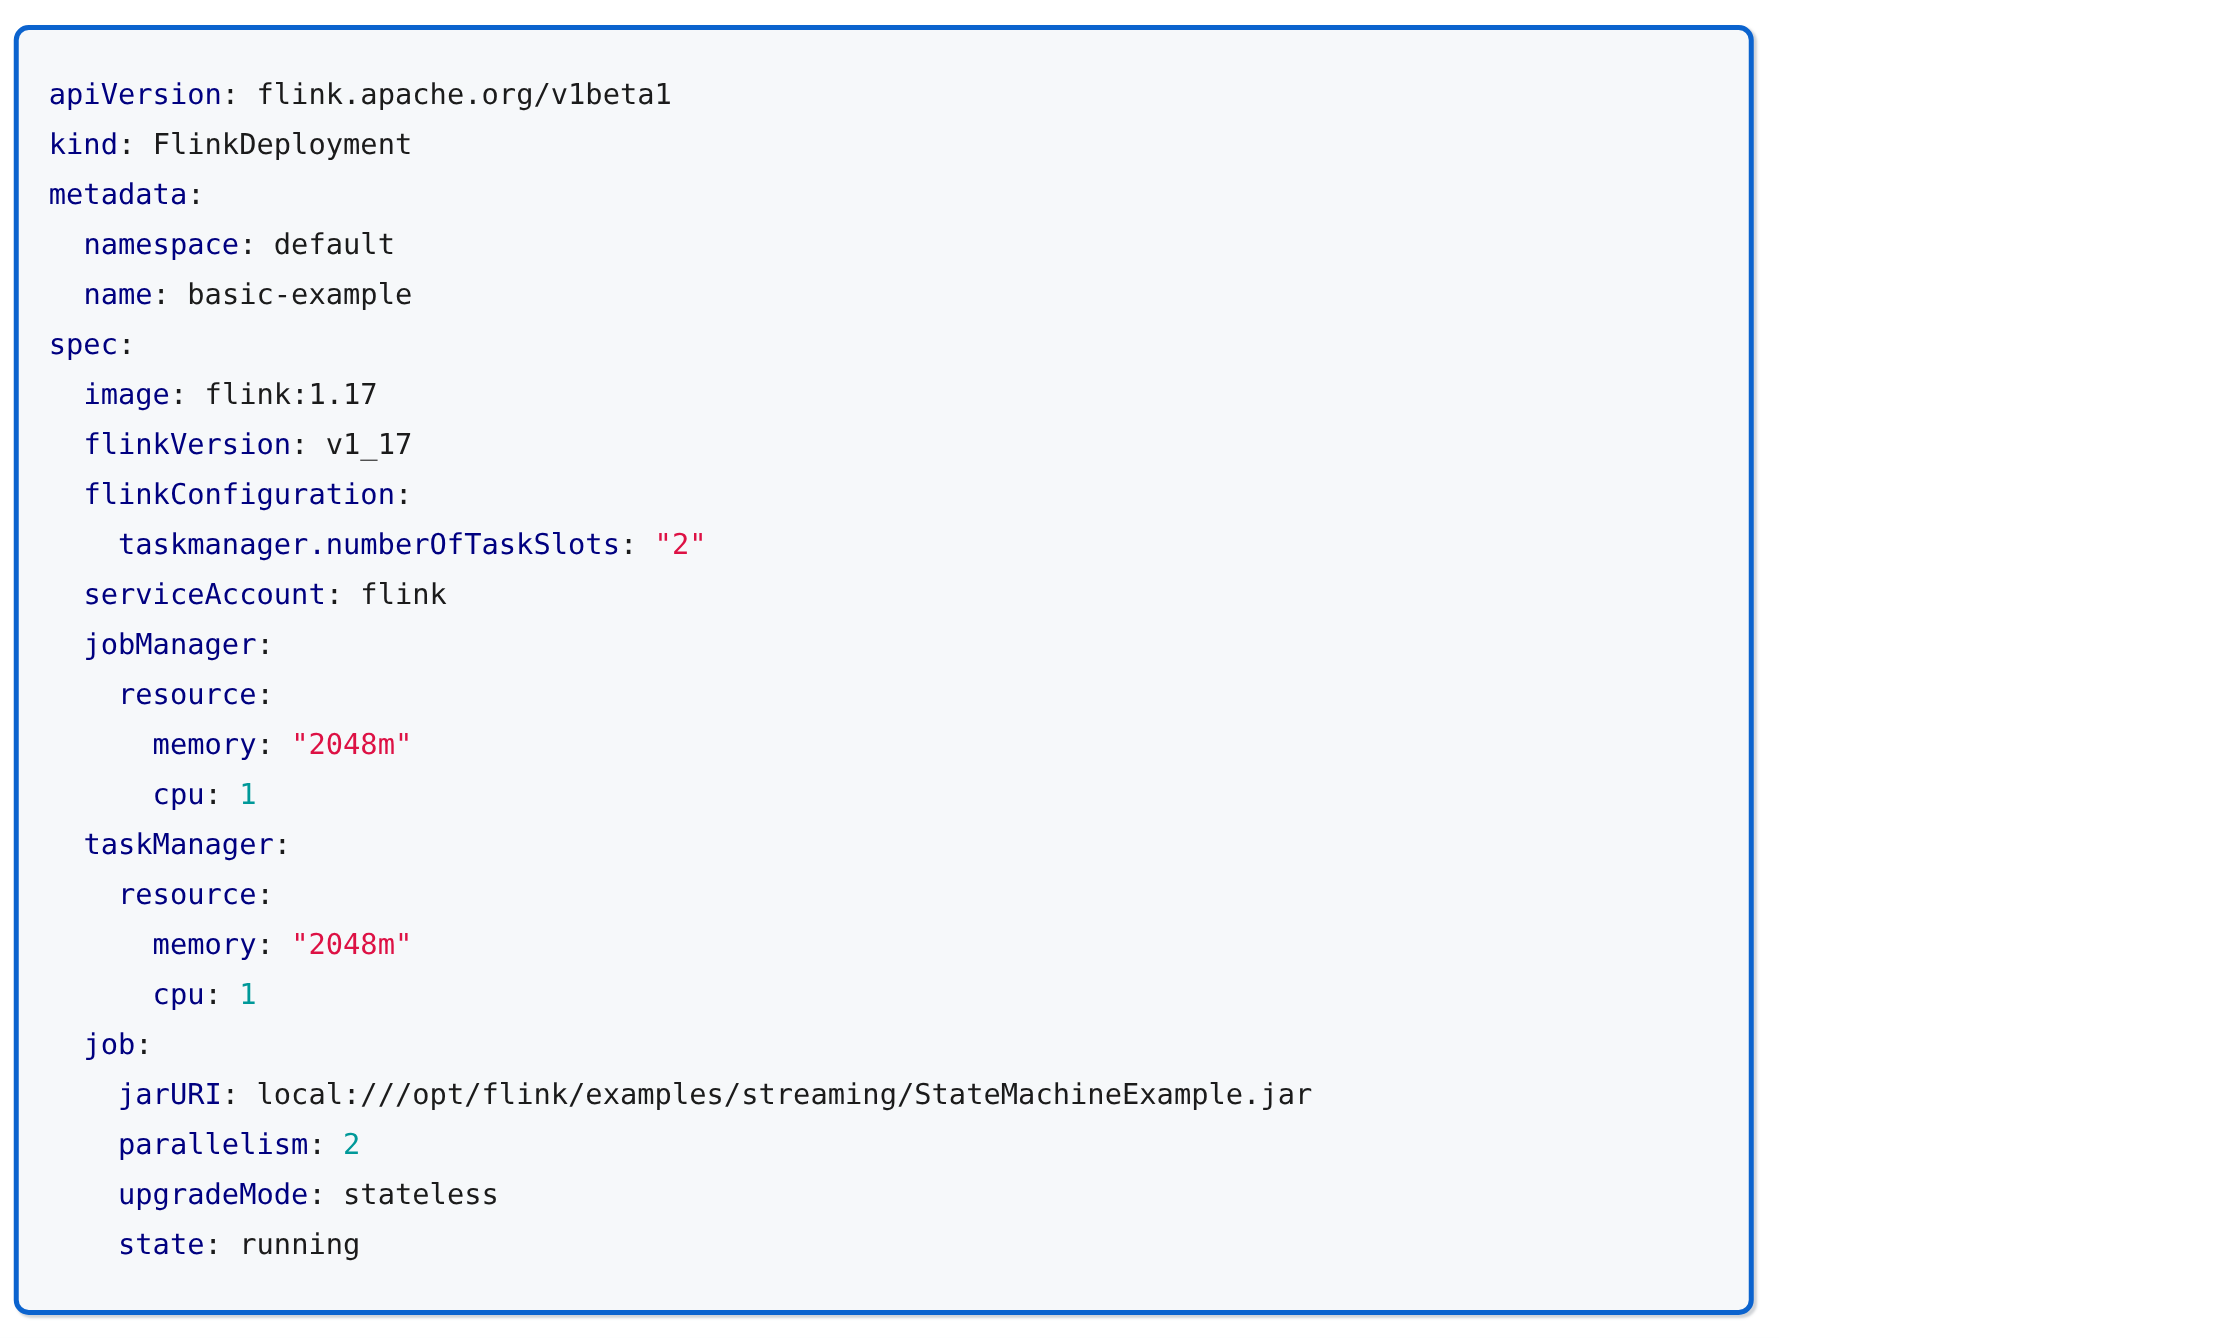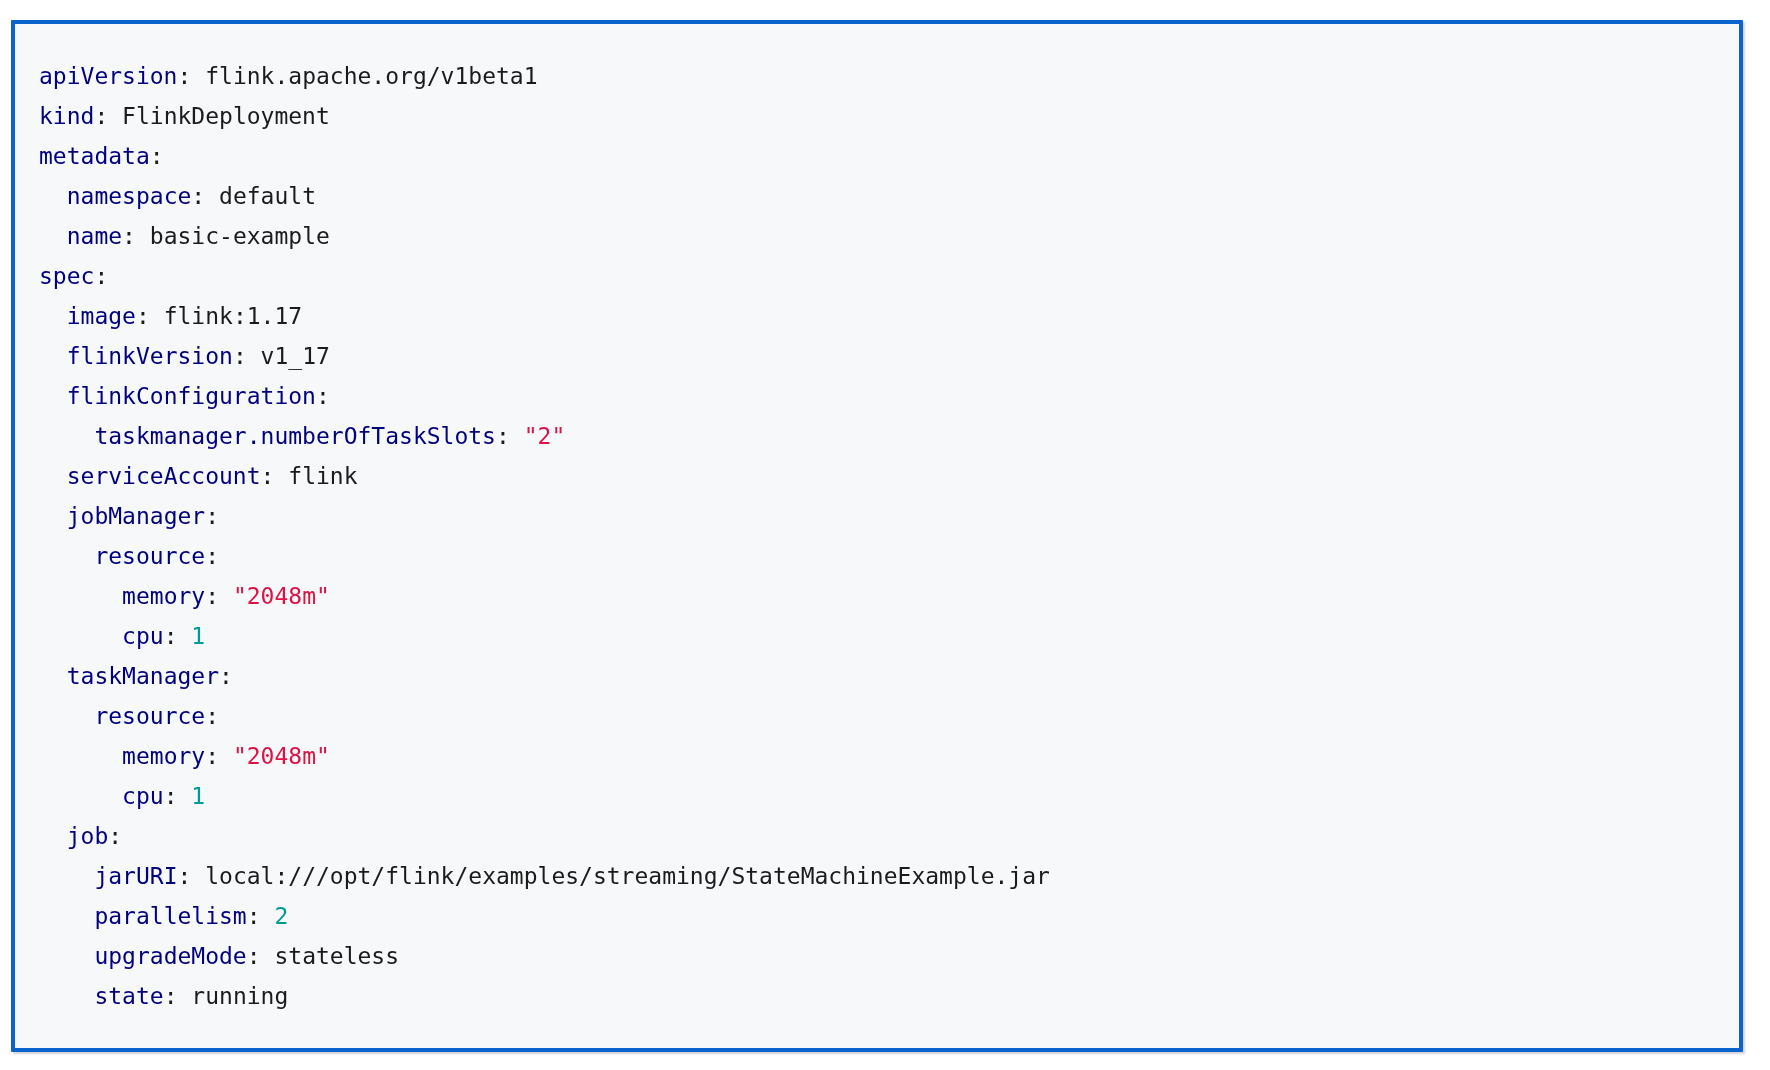--- a/index.html
+++ b/index.html
@@ -6,25 +6,25 @@
   html, body {
     width: 1770px;
     height: 1070px;
     background: #ffffff;
     font-family: "DejaVu Sans Mono", "Liberation Mono", monospace;
   }
   .code-panel {
     position: absolute;
     left: 11px;
     top: 20px;
-    width: 1732px;
+    width: 1392px;
     height: 1032px;
     background: #f6f8fa;
     border: 4px solid #0b63ce;
-    border-radius: 1px;
+    border-radius: 12px;
     box-shadow: 2px 2px 2px rgba(120,130,140,0.35);
     overflow: hidden;
   }
   pre.code-area {
     padding: 32px 24px;
     font-family: "DejaVu Sans Mono", "Liberation Mono", monospace;
     font-size: 23px;
     line-height: 40px;
     white-space: pre;
     color: #1b1b1b;

